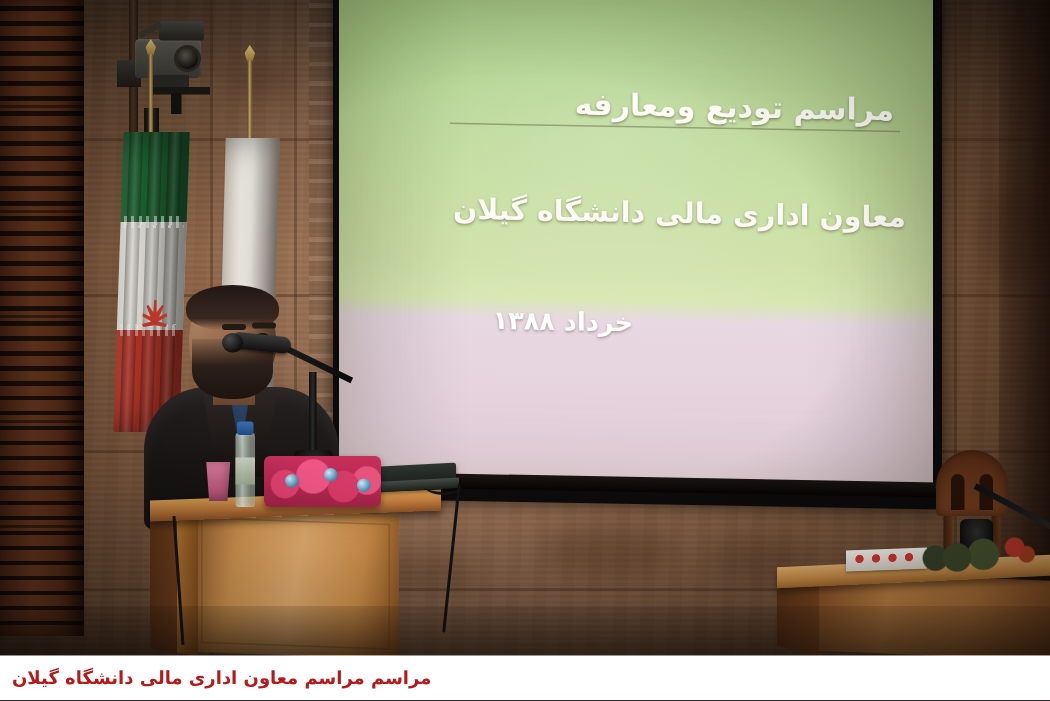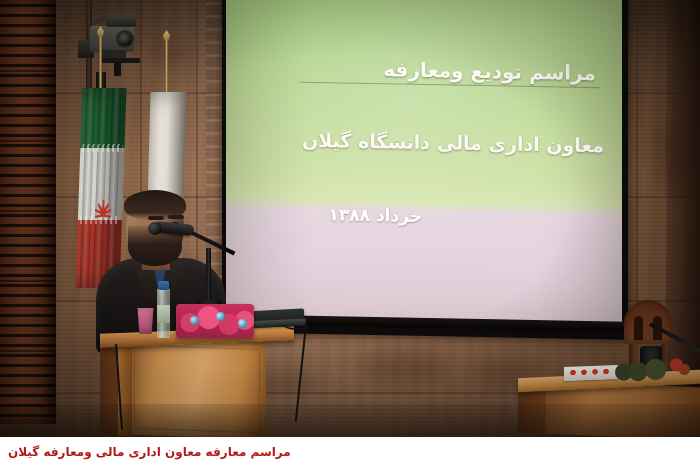--- a/index.html
+++ b/index.html
@@ -618,16 +618,16 @@
   <div class="rtable-front"></div>
   <div class="rtable-top"></div>
   <div class="tissue"></div>
   <div class="tissue-pat"></div>
   <div class="flowers"></div>
 
   <div class="floorband"></div>
   <div class="vignette"></div>
 
   <div class="caption">
-    <div class="cap-text cap-right">مراسم معارفه معاون اداری مالی ومعارفه گیلان</div>
+    <div class="cap-text cap-right">مراسم مراسم معاون اداری مالی دانشگاه گیلان</div>
   </div>
 
 </div>
 
 </body></html>

